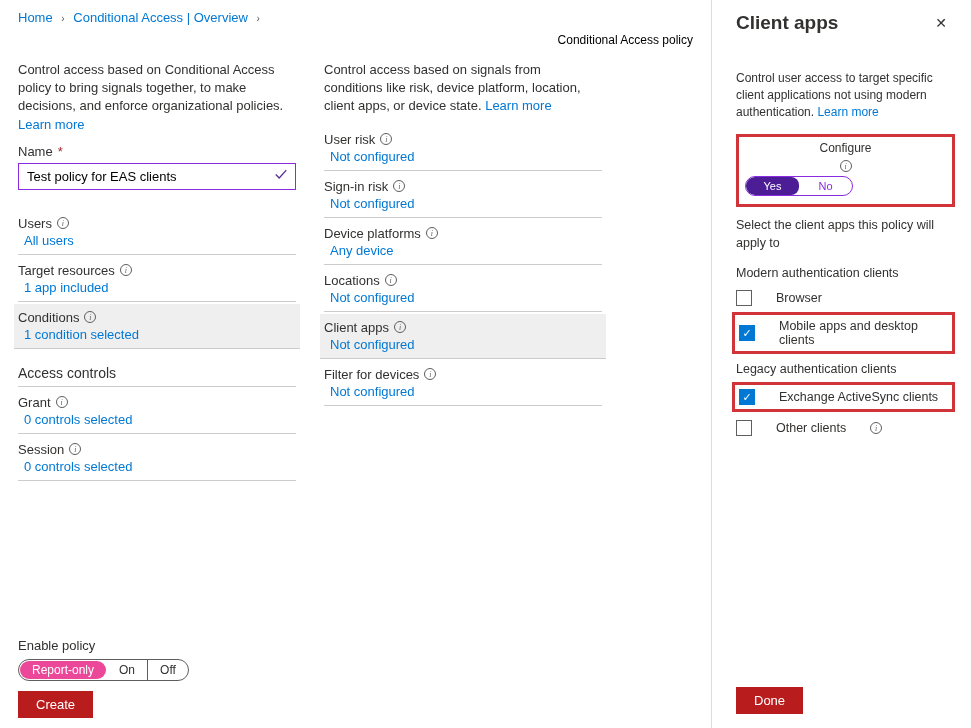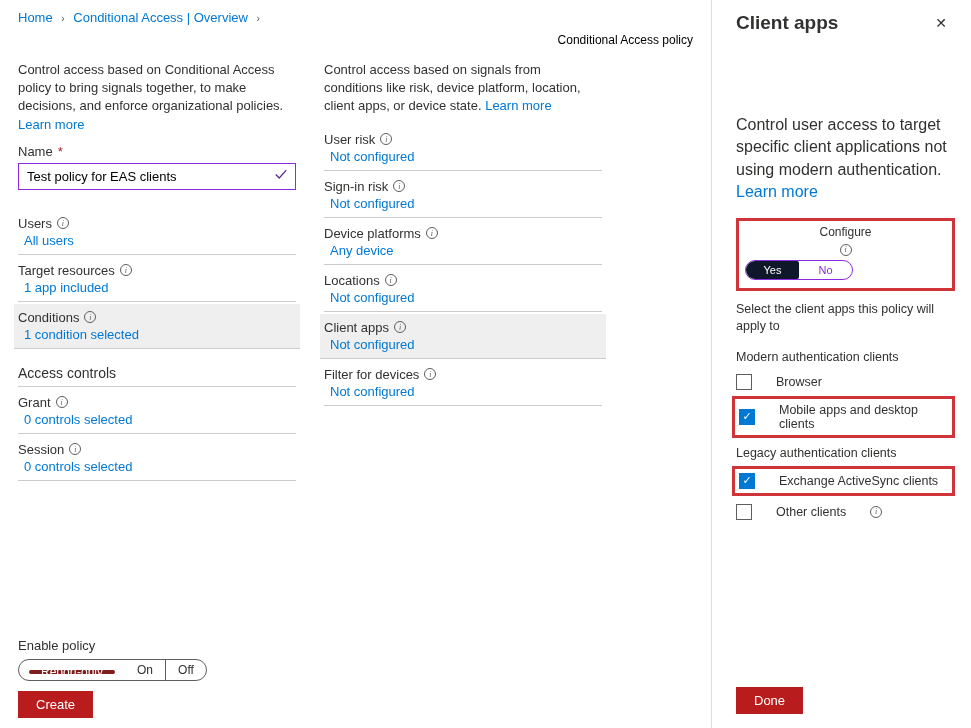--- a/index.html
+++ b/index.html
@@ -26,33 +26,33 @@
   .item { border-bottom: 1px solid #ccc; padding: 6px 0 2px 0; margin-bottom: 2px; }
   .item.selected { background: #efefef; padding-left: 4px; padding-right: 4px; margin-left: -4px; margin-right: -4px; }
   .item .item-label { font-size: 13px; display: flex; align-items: center; gap: 5px; margin-bottom: 2px; }
   .item .item-value { color: #0078d4; font-size: 13px; padding-left: 6px; padding-bottom: 4px; }
   .spacer-sm { height: 14px; }
   .bottom-bar { padding-top: 8px; }
   .enable-label { font-size: 13px; margin-bottom: 6px; }
   .tri-toggle { display: inline-flex; border: 1px solid #605e5c; border-radius: 12px; overflow: hidden; height: 22px; align-items: stretch; margin-bottom: 10px; }
   .tri-toggle .opt { padding: 2px 12px; font-size: 12px; display: flex; align-items: center; border-right: 1px solid #605e5c; cursor: pointer; }
   .tri-toggle .opt:last-child { border-right: none; }
-  .tri-toggle .opt.active { background: #7f1d1d; color: #fff; border-radius: 10px; margin: 10px; border: none; }
+  .tri-toggle .opt.active { background: #ec4899; color: #fff; border-radius: 10px; margin: 1px; border: none; }
   .btn-primary { background: #b91c1c; color: #fff; border: none; padding: 6px 18px; font-size: 13px; cursor: pointer; }
   
   .panel { width: 260px; border-left: 1px solid #ddd; padding: 12px 24px 14px 24px; display: flex; flex-direction: column; position: relative; }
   .panel-head { display: flex; justify-content: space-between; align-items: center; margin-bottom: 36px; }
   .panel-title { font-size: 19px; font-weight: 600; }
   .close-x { font-size: 14px; color: #323130; cursor: pointer; }
-  .panel-desc { font-size: 16px; line-height: 1.4; margin-bottom: 14px; margin-top: 44px; }
+  .panel-desc { font-size: 12px; line-height: 1.4; margin-bottom: 14px; }
   .configure-box { border: 3px solid #d13438; padding: 4px 6px 8px 6px; margin-bottom: 10px; margin-right: -8px; }
   .cfg-label { font-size: 12px; display: flex; align-items: center; gap: 5px; margin-bottom: 4px; flex-direction: column; }
   .yes-no { display: inline-flex; border: 1px solid #8a2be2; border-radius: 11px; height: 20px; width: 108px; overflow: hidden; align-items: stretch; }
   .yes-no .yn { flex: 1; display: flex; align-items: center; justify-content: center; font-size: 11px; cursor: pointer; }
-  .yes-no .yn.active { background: #0f172a; color: #fff; border-radius: 2px; }
+  .yes-no .yn.active { background: #4c1d95; color: #fff; border-radius: 8px; }
   .yes-no .yn.inactive { color: #8a2be2; }
   .panel-text { font-size: 12.5px; line-height: 1.4; margin-bottom: 14px; }
   .group-h { font-size: 12.5px; margin-bottom: 10px; }
   .cb-row { display: flex; align-items: center; gap: 24px; font-size: 12.5px; margin-bottom: 10px; }
   .cb { width: 16px; height: 16px; border: 1px solid #605e5c; display: inline-flex; align-items: center; justify-content: center; flex-shrink: 0; cursor: pointer; }
   .cb.checked { background: #0078d4; border-color: #0078d4; color: #fff; font-size: 11px; }
   .highlight-box { border: 3px solid #d13438; padding: 4px; margin: -4px -8px 8px -4px; }
   .highlight-box .cb-row { margin-bottom: 0; }
   .panel-bottom { margin-top: auto; }
   svg.check-svg { width: 14px; height: 14px; }

